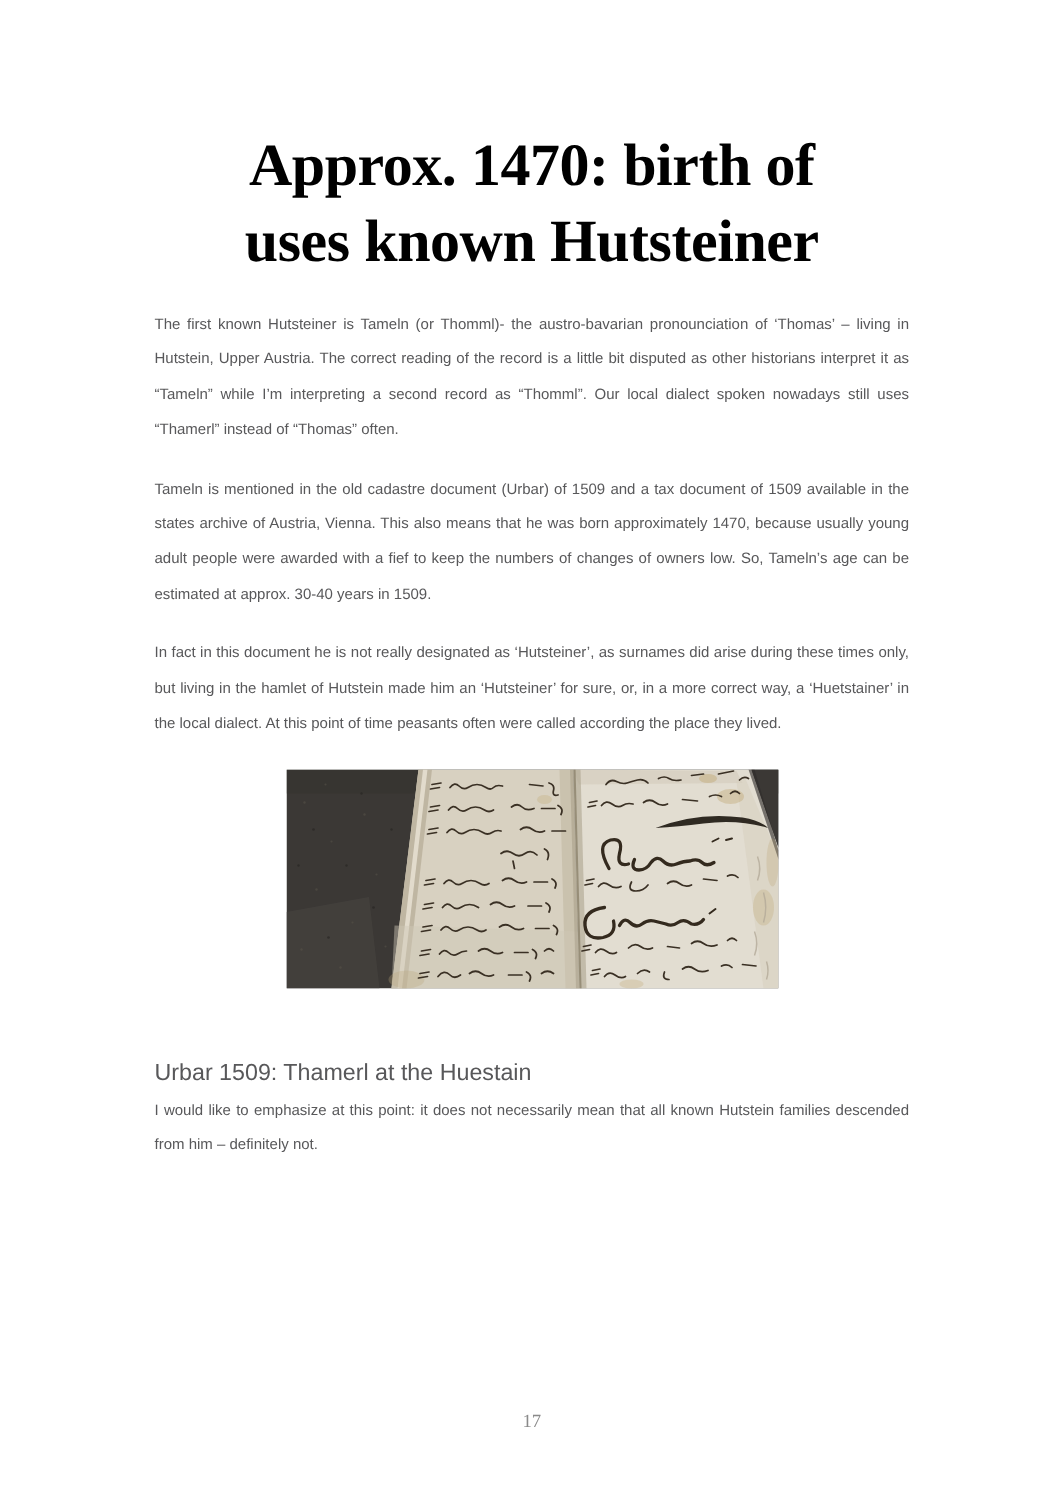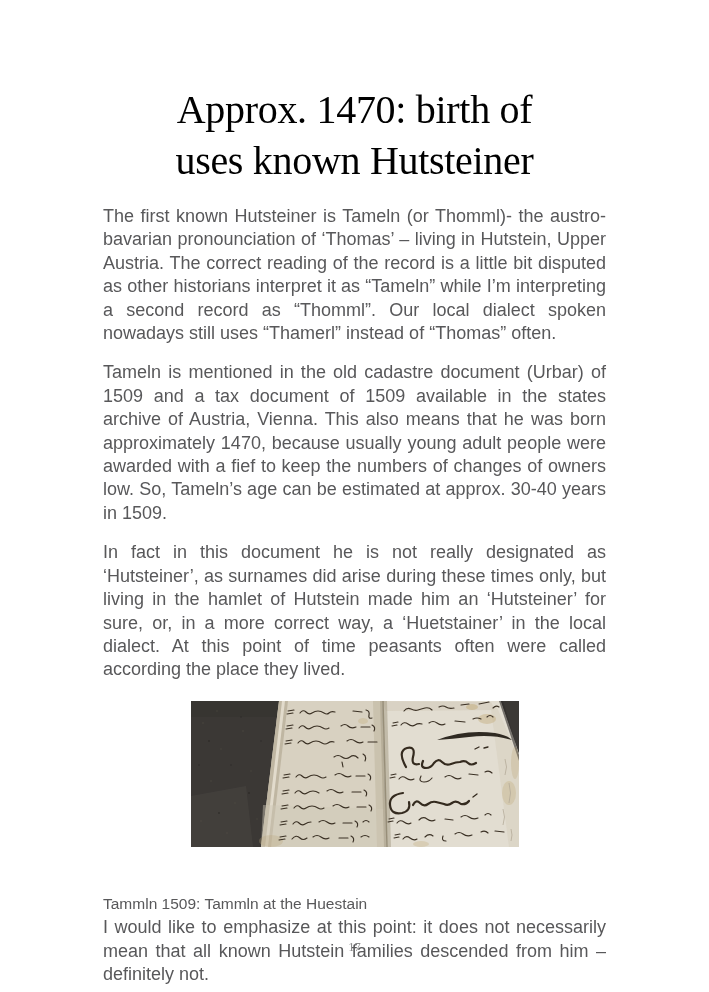--- a/index.html
+++ b/index.html
@@ -12,31 +12,31 @@
     font-family: "Liberation Sans", sans-serif;
   }
   .content {
     position: absolute;
     left: 103px; top: 0;
     width: 503px;
   }
   .title {
     margin: 84px 0 0 0;
     font-family: "Liberation Serif", serif;
-    font-weight: normal;
+    font-weight: bold;
     font-size: 40px;
     line-height: 51px;
     color: #000000;
     text-align: center;
     letter-spacing: -0.3px;
   }
   .title .tline { display: block; }
   .body-para {
     margin: 16px 0 0 0;
-    font-size: 18px;
+    font-size: 10px;
     line-height: 23.4px;
     color: #58585a;
     text-align: justify;
   }
   .lead { margin-top: 19px; }
   .photo-figure {
     margin: 19px 0 0 0;
     height: 146px;
     text-align: center;
   }
@@ -165,19 +165,19 @@
         <path d="M222 104 q3 -6 7 -2 t8 1 t8 -2 t8 2 q4 2 8 -1 t9 1 q5 1 8 -3"></path>
       </g>
       <g stroke="#342a1e" stroke-width="1.3" fill="none" stroke-linecap="round">
         <path d="M284 48 l4 -2 M293 47 l4 -1 M282 96 l4 -3"></path>
       </g>
 
       <path d="M246 39 q28 -11 58 -7 q12 2 17 7 q-20 -6 -43 -3 q-17 2 -32 3 z" fill="#201a12" opacity="0.92"></path>
     </svg>
   </figure>
 
-  <p class="caption">Tammln 1509: Tammln at the Huestain</p>
+  <p class="caption">Urbar 1509: Thamerl at the Huestain</p>
 
   <p class="body-para closing">I would like to emphasize at this point: it does not necessarily mean that all known Hutstein families descended from him – definitely not.</p>
 
 </div>
 
 <div class="page-number">17</div>
 
 </body></html>

